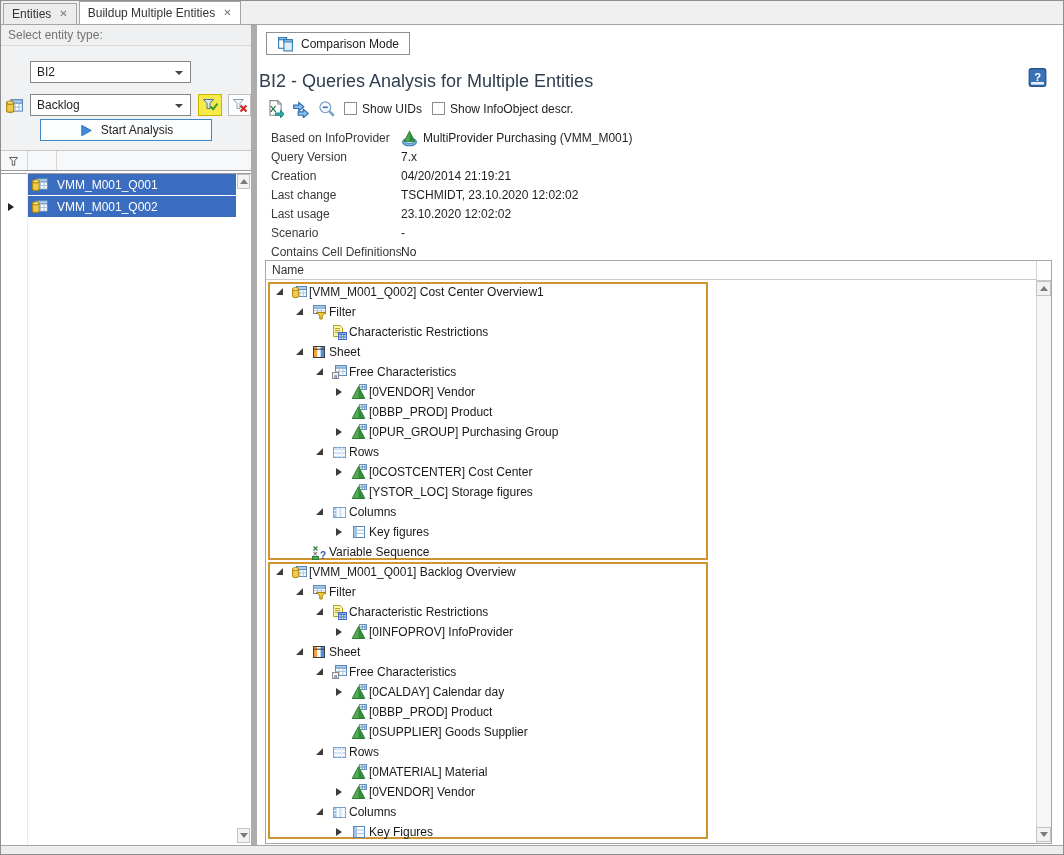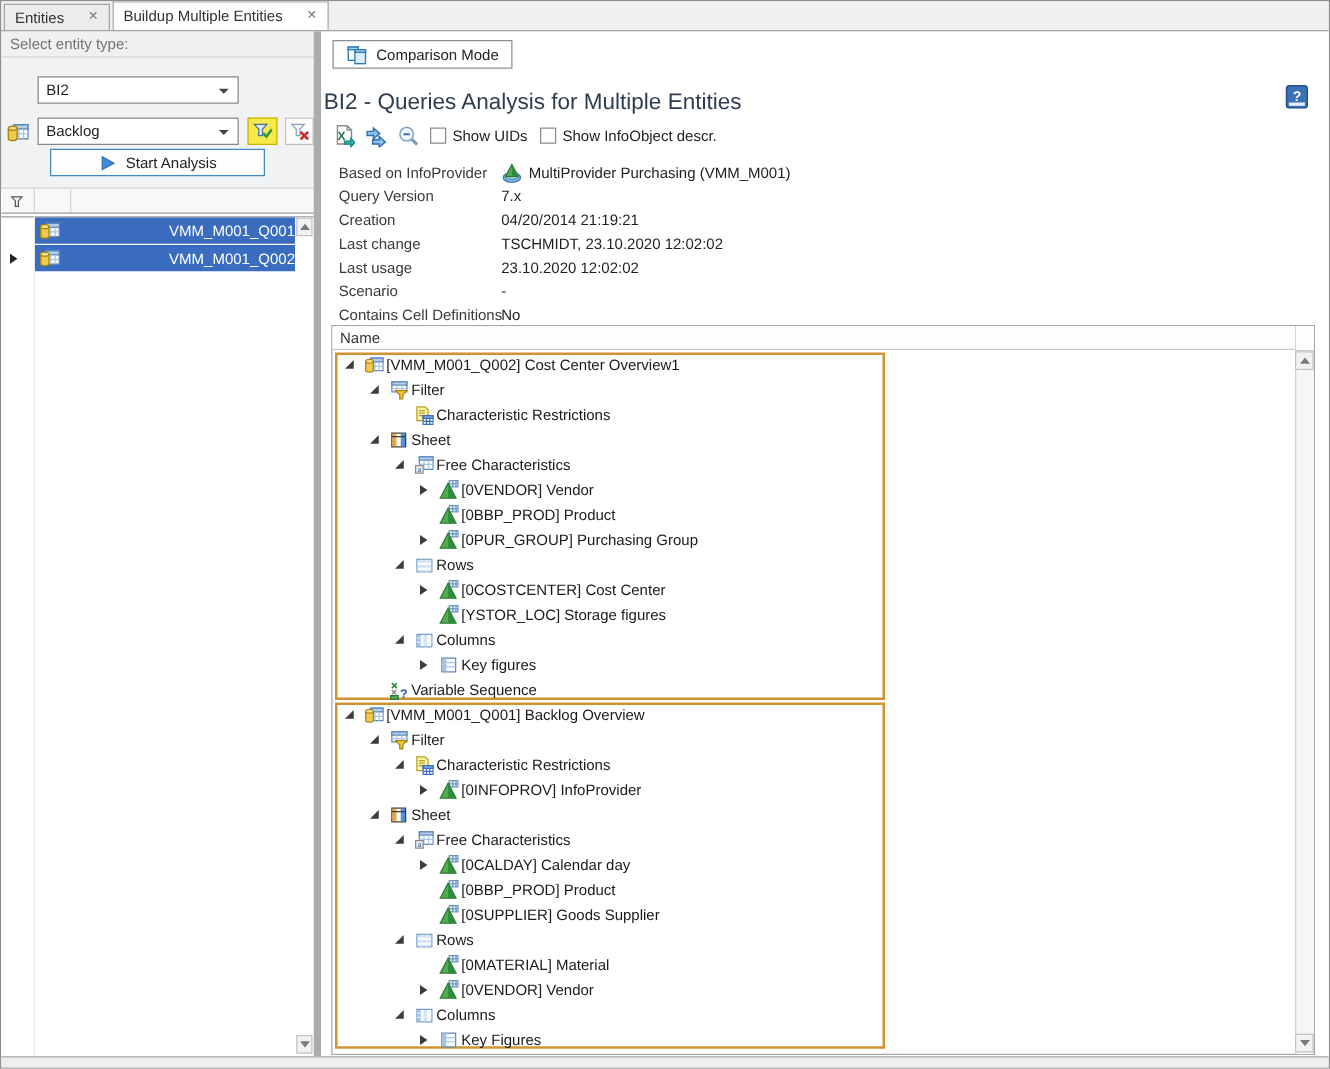--- a/index.html
+++ b/index.html
@@ -4,21 +4,21 @@
 <style>
   html,body{margin:0;padding:0;background:#d8d8d8;}
   .window{position:relative;width:1064px;height:855px;background:#f0f0f0;border:1px solid #8f8f8f;
     box-sizing:border-box;font-family:"Liberation Sans","DejaVu Sans",sans-serif;font-size:12px;color:#1e1e1e;overflow:hidden;}
   .abs{position:absolute;}
   .icon{display:inline-block;line-height:0;vertical-align:middle;}
 
   
   .tabbar{position:absolute;left:0;top:0;right:0;height:23px;background:#f0f0f0;border-bottom:1px solid #a5a5a5;z-index:5;}
   .tab{position:relative;float:left;height:21px;margin-top:2px;margin-left:2px;padding:0 8px;border:1px solid #a5a5a5;border-bottom:none;
-    background:#ececec;display:flex;align-items:center;gap:19px;box-sizing:border-box;color:#333;}
+    background:#ececec;display:flex;align-items:center;gap:8px;box-sizing:border-box;color:#333;}
   .tab.active{background:#fff;height:23px;margin-top:0;z-index:6;}
   .tab-close{color:#777;font-size:10px;line-height:10px;cursor:default;}
 
   
   .left-panel{position:absolute;left:0;top:24px;width:250px;height:820px;background:#f1f2f4;}
   .sel-header{position:absolute;left:0;top:0;right:0;height:20px;line-height:20px;padding-left:7px;background:#eef0f1;
     border-bottom:1px solid #d8d8d8;color:#737373;}
   .select{position:absolute;height:22px;background:#fff;border:1px solid #868686;box-sizing:border-box;
     display:flex;align-items:center;padding-left:6px;}
   .select .chev{position:absolute;right:7px;top:9px;width:0;height:0;border-left:4px solid transparent;
@@ -27,21 +27,21 @@
   .btn-yellow{background:var(--filter-yellow);border:1px solid #c9b400;}
   .btn-plain{background:#fdfdfd;border:1px solid #bfbfbf;}
   .start-btn{position:absolute;left:39px;top:94px;width:172px;height:22px;background:#fcfdfe;border:1px solid #3f87c5;
     box-sizing:border-box;display:flex;align-items:center;justify-content:center;gap:7px;color:#222;}
 
   .elist{position:absolute;left:0;top:125px;width:250px;height:694px;background:#fff;border-top:1px solid #c9c9c9;}
   .elist-header{position:absolute;left:0;top:0;right:0;height:19px;background:#f7f8f9;}
   .elist-hdiv{position:absolute;top:0;height:19px;border-left:1px solid #d6d6d6;}
   .elist-dbl{position:absolute;left:0;right:0;top:19px;height:2px;border-top:1px solid #9a9a9a;border-bottom:1px solid #9a9a9a;}
   .elist-gutterline{position:absolute;left:26px;top:22px;bottom:0;border-left:1px solid #ececec;}
-  .elist-row{position:absolute;left:27px;width:208px;height:21px;display:flex;align-items:center;justify-content:space-between;}
+  .elist-row{position:absolute;left:27px;width:208px;height:21px;display:flex;align-items:center;}
   .elist-row.selected{background:var(--sel);color:#fff;}
   .row-cur{position:absolute;left:7px;width:0;height:0;border-left:6px solid #222;border-top:4px solid transparent;border-bottom:4px solid transparent;}
   .vscroll-btn{position:absolute;width:13px;height:15px;background:#f2f2f2;border:1px solid #c3c3c3;box-sizing:border-box;
     display:flex;align-items:center;justify-content:center;}
   .tri-up{width:0;height:0;border-bottom:5px solid #7a7a7a;border-left:4px solid transparent;border-right:4px solid transparent;}
   .tri-down{width:0;height:0;border-top:5px solid #7a7a7a;border-left:4px solid transparent;border-right:4px solid transparent;}
 
   .splitter{position:absolute;left:250px;top:24px;width:6px;height:820px;background:#acacac;}
 
   

